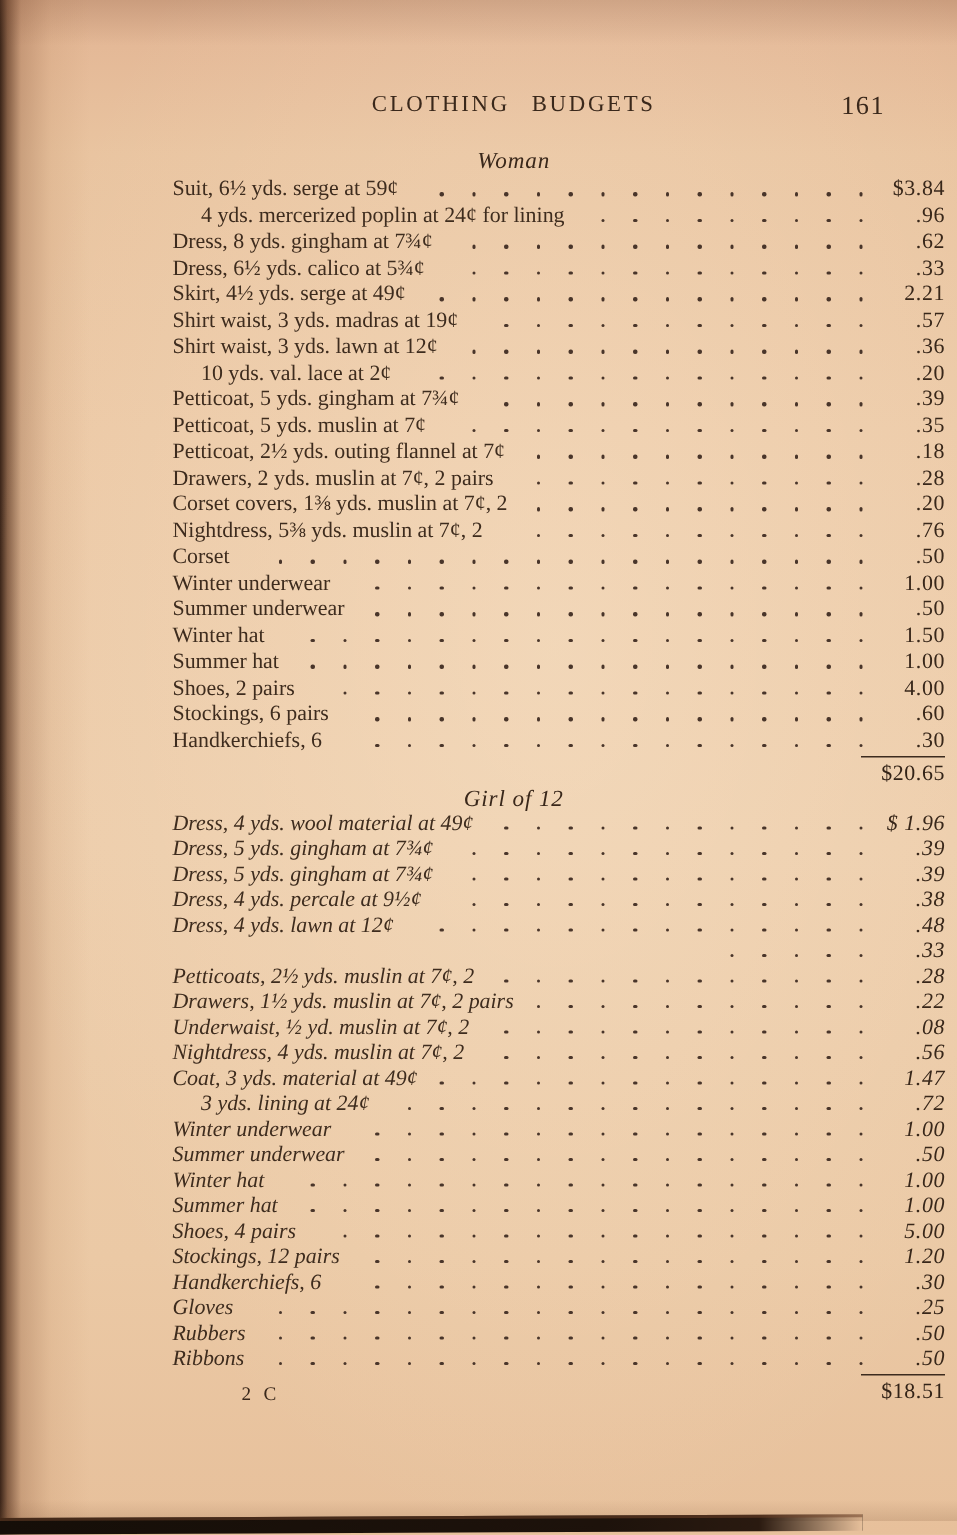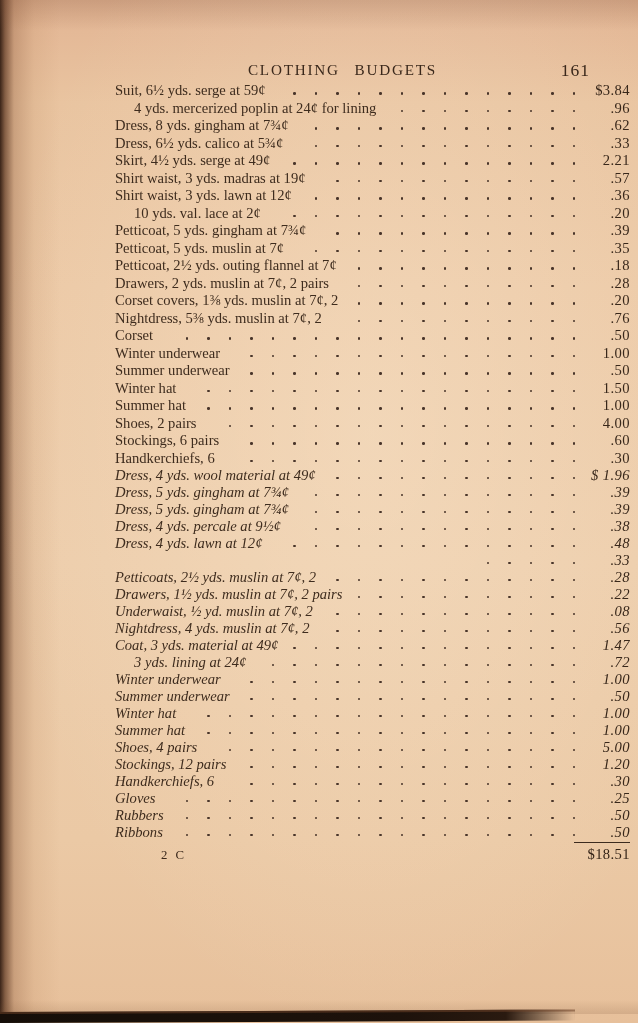--- a/index.html
+++ b/index.html
@@ -74,20 +74,21 @@
 
 <div class="page">
   <div class="content">
 
     <div class="header-row">
       <span class="running-head">CLOTHING BUDGETS</span>
       <span class="folio">161</span>
     </div>
 
     <div class="section">
+      <div class="sec-title w">Woman</div>
       <div class="rows w">
           <div class="row"><span class="label">Suit, 6½ yds. serge at 59¢</span><span class="amount">$3.84</span><i class="dot" style="left: 178px;"></i><i class="dot" style="left: 199.5px;"></i><i class="dot" style="left: 221px;"></i><i class="dot" style="left: 242.5px;"></i><i class="dot" style="left: 264px;"></i><i class="dot" style="left: 285.5px;"></i><i class="dot" style="left: 307px;"></i><i class="dot" style="left: 328.5px;"></i><i class="dot" style="left: 350px;"></i><i class="dot" style="left: 371.5px;"></i><i class="dot" style="left: 393px;"></i><i class="dot" style="left: 414.5px;"></i><i class="dot" style="left: 436px;"></i><i class="dot" style="left: 457.5px;"></i></div>
           <div class="row indent"><span class="label">4 yds. mercerized poplin at 24¢ for lining</span><span class="amount">.96</span><i class="dot" style="left: 285.5px;"></i><i class="dot" style="left: 307px;"></i><i class="dot" style="left: 328.5px;"></i><i class="dot" style="left: 350px;"></i><i class="dot" style="left: 371.5px;"></i><i class="dot" style="left: 393px;"></i><i class="dot" style="left: 414.5px;"></i><i class="dot" style="left: 436px;"></i><i class="dot" style="left: 457.5px;"></i></div>
           <div class="row"><span class="label">Dress, 8 yds. gingham at 7¾¢</span><span class="amount">.62</span><i class="dot" style="left: 199.5px;"></i><i class="dot" style="left: 221px;"></i><i class="dot" style="left: 242.5px;"></i><i class="dot" style="left: 264px;"></i><i class="dot" style="left: 285.5px;"></i><i class="dot" style="left: 307px;"></i><i class="dot" style="left: 328.5px;"></i><i class="dot" style="left: 350px;"></i><i class="dot" style="left: 371.5px;"></i><i class="dot" style="left: 393px;"></i><i class="dot" style="left: 414.5px;"></i><i class="dot" style="left: 436px;"></i><i class="dot" style="left: 457.5px;"></i></div>
           <div class="row"><span class="label">Dress, 6½ yds. calico at 5¾¢</span><span class="amount">.33</span><i class="dot" style="left: 199.5px;"></i><i class="dot" style="left: 221px;"></i><i class="dot" style="left: 242.5px;"></i><i class="dot" style="left: 264px;"></i><i class="dot" style="left: 285.5px;"></i><i class="dot" style="left: 307px;"></i><i class="dot" style="left: 328.5px;"></i><i class="dot" style="left: 350px;"></i><i class="dot" style="left: 371.5px;"></i><i class="dot" style="left: 393px;"></i><i class="dot" style="left: 414.5px;"></i><i class="dot" style="left: 436px;"></i><i class="dot" style="left: 457.5px;"></i></div>
           <div class="row"><span class="label">Skirt, 4½ yds. serge at 49¢</span><span class="amount">2.21</span><i class="dot" style="left: 178px;"></i><i class="dot" style="left: 199.5px;"></i><i class="dot" style="left: 221px;"></i><i class="dot" style="left: 242.5px;"></i><i class="dot" style="left: 264px;"></i><i class="dot" style="left: 285.5px;"></i><i class="dot" style="left: 307px;"></i><i class="dot" style="left: 328.5px;"></i><i class="dot" style="left: 350px;"></i><i class="dot" style="left: 371.5px;"></i><i class="dot" style="left: 393px;"></i><i class="dot" style="left: 414.5px;"></i><i class="dot" style="left: 436px;"></i><i class="dot" style="left: 457.5px;"></i></div>
           <div class="row"><span class="label">Shirt waist, 3 yds. madras at 19¢</span><span class="amount">.57</span><i class="dot" style="left: 221px;"></i><i class="dot" style="left: 242.5px;"></i><i class="dot" style="left: 264px;"></i><i class="dot" style="left: 285.5px;"></i><i class="dot" style="left: 307px;"></i><i class="dot" style="left: 328.5px;"></i><i class="dot" style="left: 350px;"></i><i class="dot" style="left: 371.5px;"></i><i class="dot" style="left: 393px;"></i><i class="dot" style="left: 414.5px;"></i><i class="dot" style="left: 436px;"></i><i class="dot" style="left: 457.5px;"></i></div>
           <div class="row"><span class="label">Shirt waist, 3 yds. lawn at 12¢</span><span class="amount">.36</span><i class="dot" style="left: 199.5px;"></i><i class="dot" style="left: 221px;"></i><i class="dot" style="left: 242.5px;"></i><i class="dot" style="left: 264px;"></i><i class="dot" style="left: 285.5px;"></i><i class="dot" style="left: 307px;"></i><i class="dot" style="left: 328.5px;"></i><i class="dot" style="left: 350px;"></i><i class="dot" style="left: 371.5px;"></i><i class="dot" style="left: 393px;"></i><i class="dot" style="left: 414.5px;"></i><i class="dot" style="left: 436px;"></i><i class="dot" style="left: 457.5px;"></i></div>
           <div class="row indent"><span class="label">10 yds. val. lace at 2¢</span><span class="amount">.20</span><i class="dot" style="left: 178px;"></i><i class="dot" style="left: 199.5px;"></i><i class="dot" style="left: 221px;"></i><i class="dot" style="left: 242.5px;"></i><i class="dot" style="left: 264px;"></i><i class="dot" style="left: 285.5px;"></i><i class="dot" style="left: 307px;"></i><i class="dot" style="left: 328.5px;"></i><i class="dot" style="left: 350px;"></i><i class="dot" style="left: 371.5px;"></i><i class="dot" style="left: 393px;"></i><i class="dot" style="left: 414.5px;"></i><i class="dot" style="left: 436px;"></i><i class="dot" style="left: 457.5px;"></i></div>
           <div class="row"><span class="label">Petticoat, 5 yds. gingham at 7¾¢</span><span class="amount">.39</span><i class="dot" style="left: 221px;"></i><i class="dot" style="left: 242.5px;"></i><i class="dot" style="left: 264px;"></i><i class="dot" style="left: 285.5px;"></i><i class="dot" style="left: 307px;"></i><i class="dot" style="left: 328.5px;"></i><i class="dot" style="left: 350px;"></i><i class="dot" style="left: 371.5px;"></i><i class="dot" style="left: 393px;"></i><i class="dot" style="left: 414.5px;"></i><i class="dot" style="left: 436px;"></i><i class="dot" style="left: 457.5px;"></i></div>
@@ -98,23 +99,27 @@
           <div class="row"><span class="label">Nightdress, 5⅜ yds. muslin at 7¢, 2</span><span class="amount">.76</span><i class="dot" style="left: 242.5px;"></i><i class="dot" style="left: 264px;"></i><i class="dot" style="left: 285.5px;"></i><i class="dot" style="left: 307px;"></i><i class="dot" style="left: 328.5px;"></i><i class="dot" style="left: 350px;"></i><i class="dot" style="left: 371.5px;"></i><i class="dot" style="left: 393px;"></i><i class="dot" style="left: 414.5px;"></i><i class="dot" style="left: 436px;"></i><i class="dot" style="left: 457.5px;"></i></div>
           <div class="row"><span class="label">Corset</span><span class="amount">.50</span><i class="dot" style="left: 70.5px;"></i><i class="dot" style="left: 92px;"></i><i class="dot" style="left: 113.5px;"></i><i class="dot" style="left: 135px;"></i><i class="dot" style="left: 156.5px;"></i><i class="dot" style="left: 178px;"></i><i class="dot" style="left: 199.5px;"></i><i class="dot" style="left: 221px;"></i><i class="dot" style="left: 242.5px;"></i><i class="dot" style="left: 264px;"></i><i class="dot" style="left: 285.5px;"></i><i class="dot" style="left: 307px;"></i><i class="dot" style="left: 328.5px;"></i><i class="dot" style="left: 350px;"></i><i class="dot" style="left: 371.5px;"></i><i class="dot" style="left: 393px;"></i><i class="dot" style="left: 414.5px;"></i><i class="dot" style="left: 436px;"></i><i class="dot" style="left: 457.5px;"></i></div>
           <div class="row"><span class="label">Winter underwear</span><span class="amount">1.00</span><i class="dot" style="left: 135px;"></i><i class="dot" style="left: 156.5px;"></i><i class="dot" style="left: 178px;"></i><i class="dot" style="left: 199.5px;"></i><i class="dot" style="left: 221px;"></i><i class="dot" style="left: 242.5px;"></i><i class="dot" style="left: 264px;"></i><i class="dot" style="left: 285.5px;"></i><i class="dot" style="left: 307px;"></i><i class="dot" style="left: 328.5px;"></i><i class="dot" style="left: 350px;"></i><i class="dot" style="left: 371.5px;"></i><i class="dot" style="left: 393px;"></i><i class="dot" style="left: 414.5px;"></i><i class="dot" style="left: 436px;"></i><i class="dot" style="left: 457.5px;"></i></div>
           <div class="row"><span class="label">Summer underwear</span><span class="amount">.50</span><i class="dot" style="left: 135px;"></i><i class="dot" style="left: 156.5px;"></i><i class="dot" style="left: 178px;"></i><i class="dot" style="left: 199.5px;"></i><i class="dot" style="left: 221px;"></i><i class="dot" style="left: 242.5px;"></i><i class="dot" style="left: 264px;"></i><i class="dot" style="left: 285.5px;"></i><i class="dot" style="left: 307px;"></i><i class="dot" style="left: 328.5px;"></i><i class="dot" style="left: 350px;"></i><i class="dot" style="left: 371.5px;"></i><i class="dot" style="left: 393px;"></i><i class="dot" style="left: 414.5px;"></i><i class="dot" style="left: 436px;"></i><i class="dot" style="left: 457.5px;"></i></div>
           <div class="row"><span class="label">Winter hat</span><span class="amount">1.50</span><i class="dot" style="left: 92px;"></i><i class="dot" style="left: 113.5px;"></i><i class="dot" style="left: 135px;"></i><i class="dot" style="left: 156.5px;"></i><i class="dot" style="left: 178px;"></i><i class="dot" style="left: 199.5px;"></i><i class="dot" style="left: 221px;"></i><i class="dot" style="left: 242.5px;"></i><i class="dot" style="left: 264px;"></i><i class="dot" style="left: 285.5px;"></i><i class="dot" style="left: 307px;"></i><i class="dot" style="left: 328.5px;"></i><i class="dot" style="left: 350px;"></i><i class="dot" style="left: 371.5px;"></i><i class="dot" style="left: 393px;"></i><i class="dot" style="left: 414.5px;"></i><i class="dot" style="left: 436px;"></i><i class="dot" style="left: 457.5px;"></i></div>
           <div class="row"><span class="label">Summer hat</span><span class="amount">1.00</span><i class="dot" style="left: 92px;"></i><i class="dot" style="left: 113.5px;"></i><i class="dot" style="left: 135px;"></i><i class="dot" style="left: 156.5px;"></i><i class="dot" style="left: 178px;"></i><i class="dot" style="left: 199.5px;"></i><i class="dot" style="left: 221px;"></i><i class="dot" style="left: 242.5px;"></i><i class="dot" style="left: 264px;"></i><i class="dot" style="left: 285.5px;"></i><i class="dot" style="left: 307px;"></i><i class="dot" style="left: 328.5px;"></i><i class="dot" style="left: 350px;"></i><i class="dot" style="left: 371.5px;"></i><i class="dot" style="left: 393px;"></i><i class="dot" style="left: 414.5px;"></i><i class="dot" style="left: 436px;"></i><i class="dot" style="left: 457.5px;"></i></div>
           <div class="row"><span class="label">Shoes, 2 pairs</span><span class="amount">4.00</span><i class="dot" style="left: 113.5px;"></i><i class="dot" style="left: 135px;"></i><i class="dot" style="left: 156.5px;"></i><i class="dot" style="left: 178px;"></i><i class="dot" style="left: 199.5px;"></i><i class="dot" style="left: 221px;"></i><i class="dot" style="left: 242.5px;"></i><i class="dot" style="left: 264px;"></i><i class="dot" style="left: 285.5px;"></i><i class="dot" style="left: 307px;"></i><i class="dot" style="left: 328.5px;"></i><i class="dot" style="left: 350px;"></i><i class="dot" style="left: 371.5px;"></i><i class="dot" style="left: 393px;"></i><i class="dot" style="left: 414.5px;"></i><i class="dot" style="left: 436px;"></i><i class="dot" style="left: 457.5px;"></i></div>
           <div class="row"><span class="label">Stockings, 6 pairs</span><span class="amount">.60</span><i class="dot" style="left: 135px;"></i><i class="dot" style="left: 156.5px;"></i><i class="dot" style="left: 178px;"></i><i class="dot" style="left: 199.5px;"></i><i class="dot" style="left: 221px;"></i><i class="dot" style="left: 242.5px;"></i><i class="dot" style="left: 264px;"></i><i class="dot" style="left: 285.5px;"></i><i class="dot" style="left: 307px;"></i><i class="dot" style="left: 328.5px;"></i><i class="dot" style="left: 350px;"></i><i class="dot" style="left: 371.5px;"></i><i class="dot" style="left: 393px;"></i><i class="dot" style="left: 414.5px;"></i><i class="dot" style="left: 436px;"></i><i class="dot" style="left: 457.5px;"></i></div>
           <div class="row"><span class="label">Handkerchiefs, 6</span><span class="amount">.30</span><i class="dot" style="left: 135px;"></i><i class="dot" style="left: 156.5px;"></i><i class="dot" style="left: 178px;"></i><i class="dot" style="left: 199.5px;"></i><i class="dot" style="left: 221px;"></i><i class="dot" style="left: 242.5px;"></i><i class="dot" style="left: 264px;"></i><i class="dot" style="left: 285.5px;"></i><i class="dot" style="left: 307px;"></i><i class="dot" style="left: 328.5px;"></i><i class="dot" style="left: 350px;"></i><i class="dot" style="left: 371.5px;"></i><i class="dot" style="left: 393px;"></i><i class="dot" style="left: 414.5px;"></i><i class="dot" style="left: 436px;"></i><i class="dot" style="left: 457.5px;"></i></div>
         </div>
+      <div class="total-row">
+        <span class="total">$20.65</span>
+      </div>
     </div>
 
     <div class="section">
+      <div class="sec-title g">Girl of 12</div>
       <div class="rows g">
           <div class="row"><span class="label">Dress, 4 yds. wool material at 49¢</span><span class="amount">$ 1.96</span><i class="dot" style="left: 221px;"></i><i class="dot" style="left: 242.5px;"></i><i class="dot" style="left: 264px;"></i><i class="dot" style="left: 285.5px;"></i><i class="dot" style="left: 307px;"></i><i class="dot" style="left: 328.5px;"></i><i class="dot" style="left: 350px;"></i><i class="dot" style="left: 371.5px;"></i><i class="dot" style="left: 393px;"></i><i class="dot" style="left: 414.5px;"></i><i class="dot" style="left: 436px;"></i><i class="dot" style="left: 457.5px;"></i></div>
           <div class="row"><span class="label">Dress, 5 yds. gingham at 7¾¢</span><span class="amount">.39</span><i class="dot" style="left: 199.5px;"></i><i class="dot" style="left: 221px;"></i><i class="dot" style="left: 242.5px;"></i><i class="dot" style="left: 264px;"></i><i class="dot" style="left: 285.5px;"></i><i class="dot" style="left: 307px;"></i><i class="dot" style="left: 328.5px;"></i><i class="dot" style="left: 350px;"></i><i class="dot" style="left: 371.5px;"></i><i class="dot" style="left: 393px;"></i><i class="dot" style="left: 414.5px;"></i><i class="dot" style="left: 436px;"></i><i class="dot" style="left: 457.5px;"></i></div>
           <div class="row"><span class="label">Dress, 5 yds. gingham at 7¾¢</span><span class="amount">.39</span><i class="dot" style="left: 199.5px;"></i><i class="dot" style="left: 221px;"></i><i class="dot" style="left: 242.5px;"></i><i class="dot" style="left: 264px;"></i><i class="dot" style="left: 285.5px;"></i><i class="dot" style="left: 307px;"></i><i class="dot" style="left: 328.5px;"></i><i class="dot" style="left: 350px;"></i><i class="dot" style="left: 371.5px;"></i><i class="dot" style="left: 393px;"></i><i class="dot" style="left: 414.5px;"></i><i class="dot" style="left: 436px;"></i><i class="dot" style="left: 457.5px;"></i></div>
           <div class="row"><span class="label">Dress, 4 yds. percale at 9½¢</span><span class="amount">.38</span><i class="dot" style="left: 199.5px;"></i><i class="dot" style="left: 221px;"></i><i class="dot" style="left: 242.5px;"></i><i class="dot" style="left: 264px;"></i><i class="dot" style="left: 285.5px;"></i><i class="dot" style="left: 307px;"></i><i class="dot" style="left: 328.5px;"></i><i class="dot" style="left: 350px;"></i><i class="dot" style="left: 371.5px;"></i><i class="dot" style="left: 393px;"></i><i class="dot" style="left: 414.5px;"></i><i class="dot" style="left: 436px;"></i><i class="dot" style="left: 457.5px;"></i></div>
           <div class="row"><span class="label">Dress, 4 yds. lawn at 12¢</span><span class="amount">.48</span><i class="dot" style="left: 178px;"></i><i class="dot" style="left: 199.5px;"></i><i class="dot" style="left: 221px;"></i><i class="dot" style="left: 242.5px;"></i><i class="dot" style="left: 264px;"></i><i class="dot" style="left: 285.5px;"></i><i class="dot" style="left: 307px;"></i><i class="dot" style="left: 328.5px;"></i><i class="dot" style="left: 350px;"></i><i class="dot" style="left: 371.5px;"></i><i class="dot" style="left: 393px;"></i><i class="dot" style="left: 414.5px;"></i><i class="dot" style="left: 436px;"></i><i class="dot" style="left: 457.5px;"></i></div>
           <div class="row"><span class="amount">.33</span><i class="dot" style="left: 371.5px;"></i><i class="dot" style="left: 393px;"></i><i class="dot" style="left: 414.5px;"></i><i class="dot" style="left: 436px;"></i><i class="dot" style="left: 457.5px;"></i></div>
           <div class="row"><span class="label">Petticoats, 2½ yds. muslin at 7¢, 2</span><span class="amount">.28</span><i class="dot" style="left: 221px;"></i><i class="dot" style="left: 242.5px;"></i><i class="dot" style="left: 264px;"></i><i class="dot" style="left: 285.5px;"></i><i class="dot" style="left: 307px;"></i><i class="dot" style="left: 328.5px;"></i><i class="dot" style="left: 350px;"></i><i class="dot" style="left: 371.5px;"></i><i class="dot" style="left: 393px;"></i><i class="dot" style="left: 414.5px;"></i><i class="dot" style="left: 436px;"></i><i class="dot" style="left: 457.5px;"></i></div>
           <div class="row"><span class="label">Drawers, 1½ yds. muslin at 7¢, 2 pairs</span><span class="amount">.22</span><i class="dot" style="left: 242.5px;"></i><i class="dot" style="left: 264px;"></i><i class="dot" style="left: 285.5px;"></i><i class="dot" style="left: 307px;"></i><i class="dot" style="left: 328.5px;"></i><i class="dot" style="left: 350px;"></i><i class="dot" style="left: 371.5px;"></i><i class="dot" style="left: 393px;"></i><i class="dot" style="left: 414.5px;"></i><i class="dot" style="left: 436px;"></i><i class="dot" style="left: 457.5px;"></i></div>
           <div class="row"><span class="label">Underwaist, ½ yd. muslin at 7¢, 2</span><span class="amount">.08</span><i class="dot" style="left: 221px;"></i><i class="dot" style="left: 242.5px;"></i><i class="dot" style="left: 264px;"></i><i class="dot" style="left: 285.5px;"></i><i class="dot" style="left: 307px;"></i><i class="dot" style="left: 328.5px;"></i><i class="dot" style="left: 350px;"></i><i class="dot" style="left: 371.5px;"></i><i class="dot" style="left: 393px;"></i><i class="dot" style="left: 414.5px;"></i><i class="dot" style="left: 436px;"></i><i class="dot" style="left: 457.5px;"></i></div>

